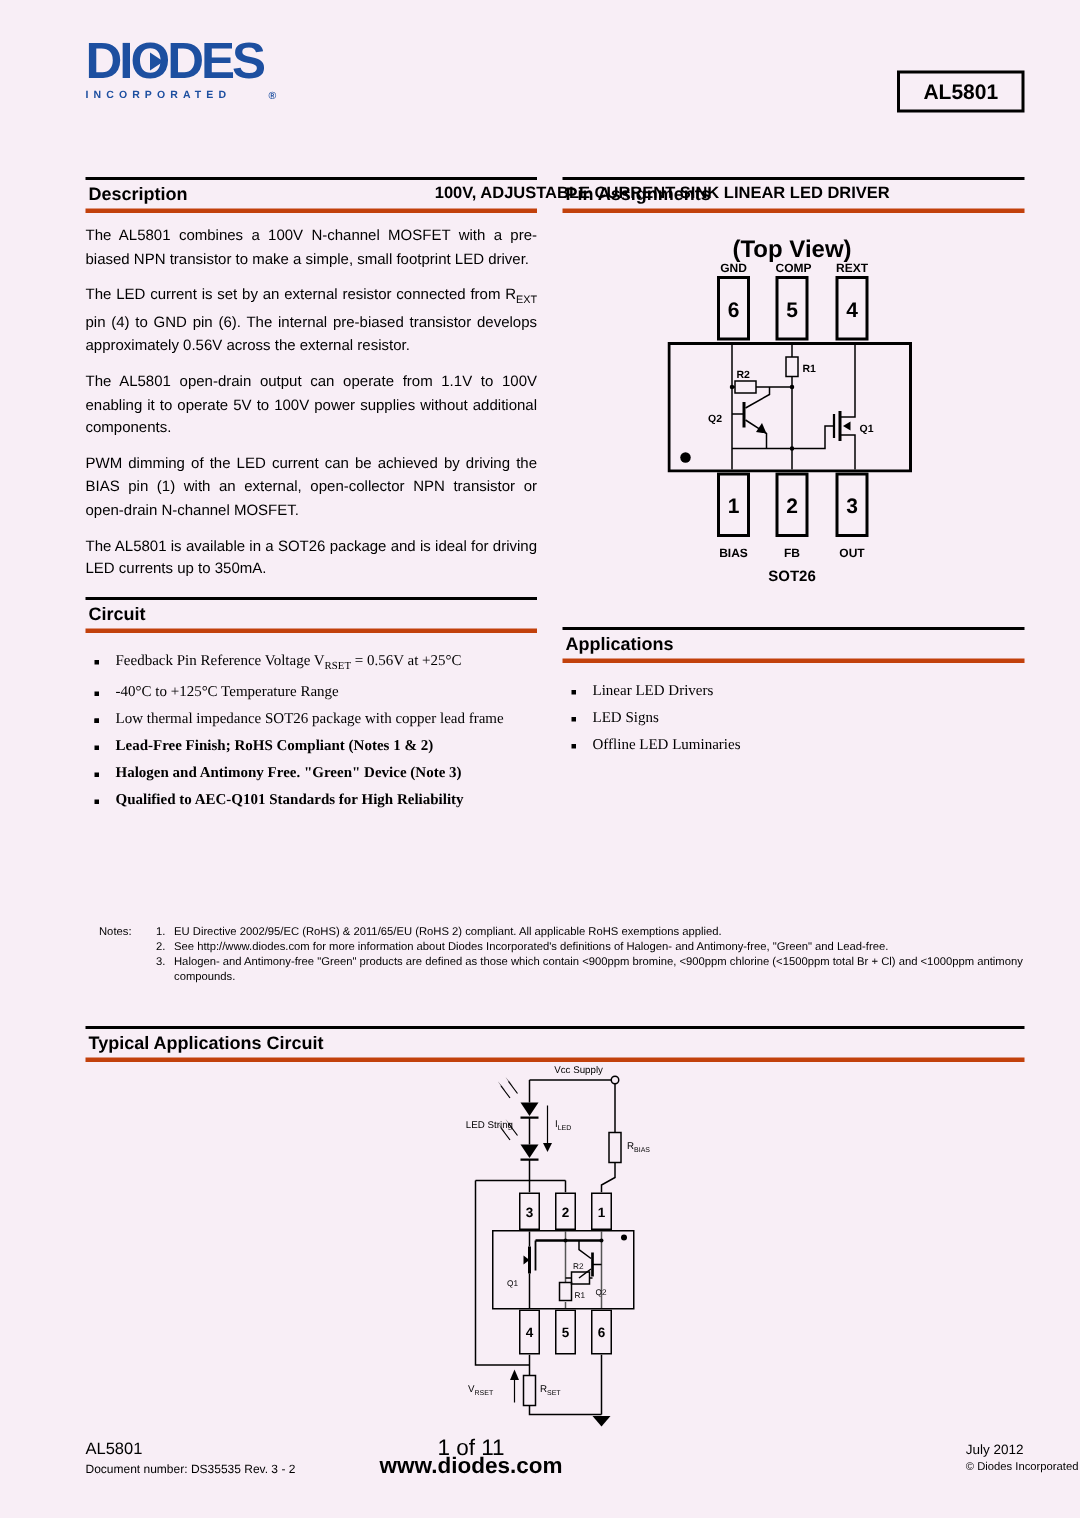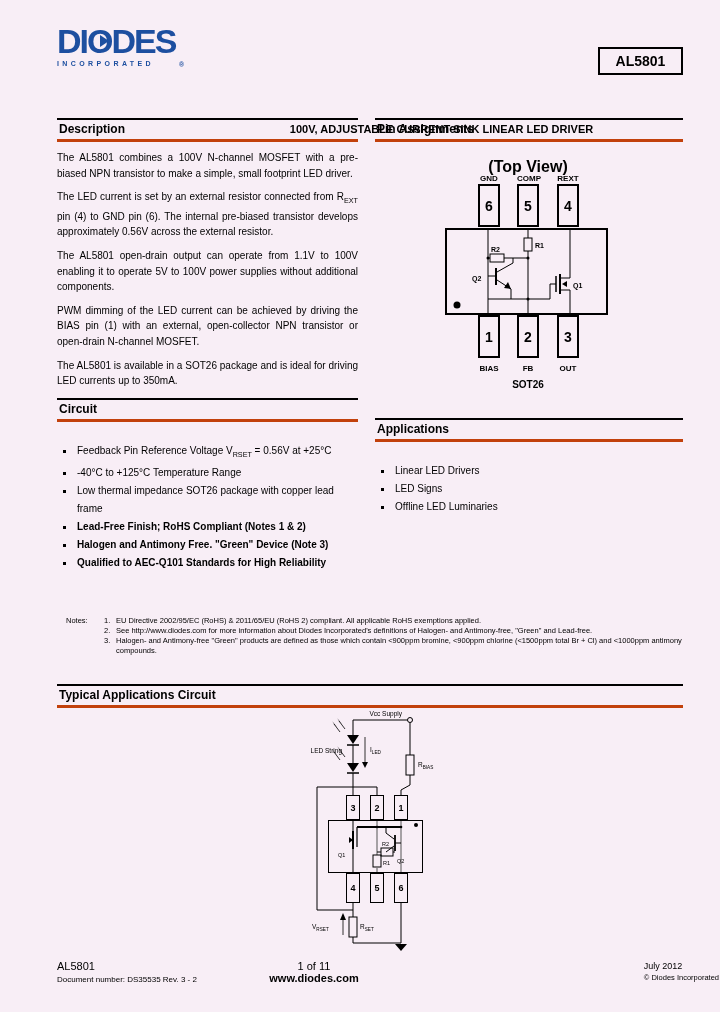--- a/index.html
+++ b/index.html
@@ -17,21 +17,21 @@
   .doc-title{position:absolute;left:200px;top:104px;width:483px;text-align:center;font-size:11px;font-weight:bold;margin-top:19px;}
   
   .sec-head{border-top:2px solid #000;border-bottom:3px solid #c2410c;font-size:12px;font-weight:bold;
             padding:2px 0 3px 2px;}
   .col-left{position:absolute;left:57px;width:301px;}
   .col-right{position:absolute;left:375px;width:308px;}
   
   .desc-body p{font-size:10px;line-height:15.6px;text-align:justify;margin:0 0 8px 0;}
   .desc-body{margin-top:8px;}
   
-  .blist{margin-top:20px;}
+  .blist{margin-top:10px;font-family:Liberation Serif, serif;}
   .bitem{position:relative;padding-left:20px;font-size:10px;line-height:18px;}
   .bitem .sq{position:absolute;left:6px;top:8px;width:3px;height:3px;background:#000;}
   .bitem.bold{font-weight:bold;}
   
   .notes{position:absolute;left:66px;top:616px;width:616px;font-size:7.5px;line-height:10px;}
   .notes-row{display:flex;}
   .notes-label{width:38px;flex:none;}
   .note-num{width:12px;flex:none;}
   .note-txt{flex:1;}
   
@@ -48,21 +48,21 @@
   
   .appcirc{position:absolute;left:288px;top:705px;width:175px;height:260px;}
   .ac-label{position:absolute;font-size:6.5px;line-height:8px;white-space:nowrap;}
   .ac-pin{position:absolute;width:14px;border:1.5px solid #000;box-sizing:border-box;background:#f8eef6;
           display:flex;align-items:center;justify-content:center;font-size:9px;font-weight:bold;}
   .ac-body{position:absolute;left:40px;top:115px;width:95px;height:53px;border:1.5px solid #000;box-sizing:border-box;}
   svg text{font-family:"Liberation Sans",sans-serif;}
   
   .foot-left{position:absolute;left:57px;top:960px;font-size:11px;line-height:13px;}
   .foot-left .small{font-size:8px;}
-  .foot-center{position:absolute;left:0;top:960px;width:628px;text-align:center;font-size:11px;line-height:12px;}
+  .foot-center{position:absolute;left:0;top:960px;width:628px;text-align:center;font-size:15px;line-height:12px;}
   .foot-center .url{font-weight:bold;}
   .foot-right{position:absolute;right:37px;top:960px;font-size:9px;line-height:12px;}
   .foot-right .small{font-size:7.5px;}
 </style>
 </head>
 <body>
 
 <div id="page">
 
   <div class="logo">

